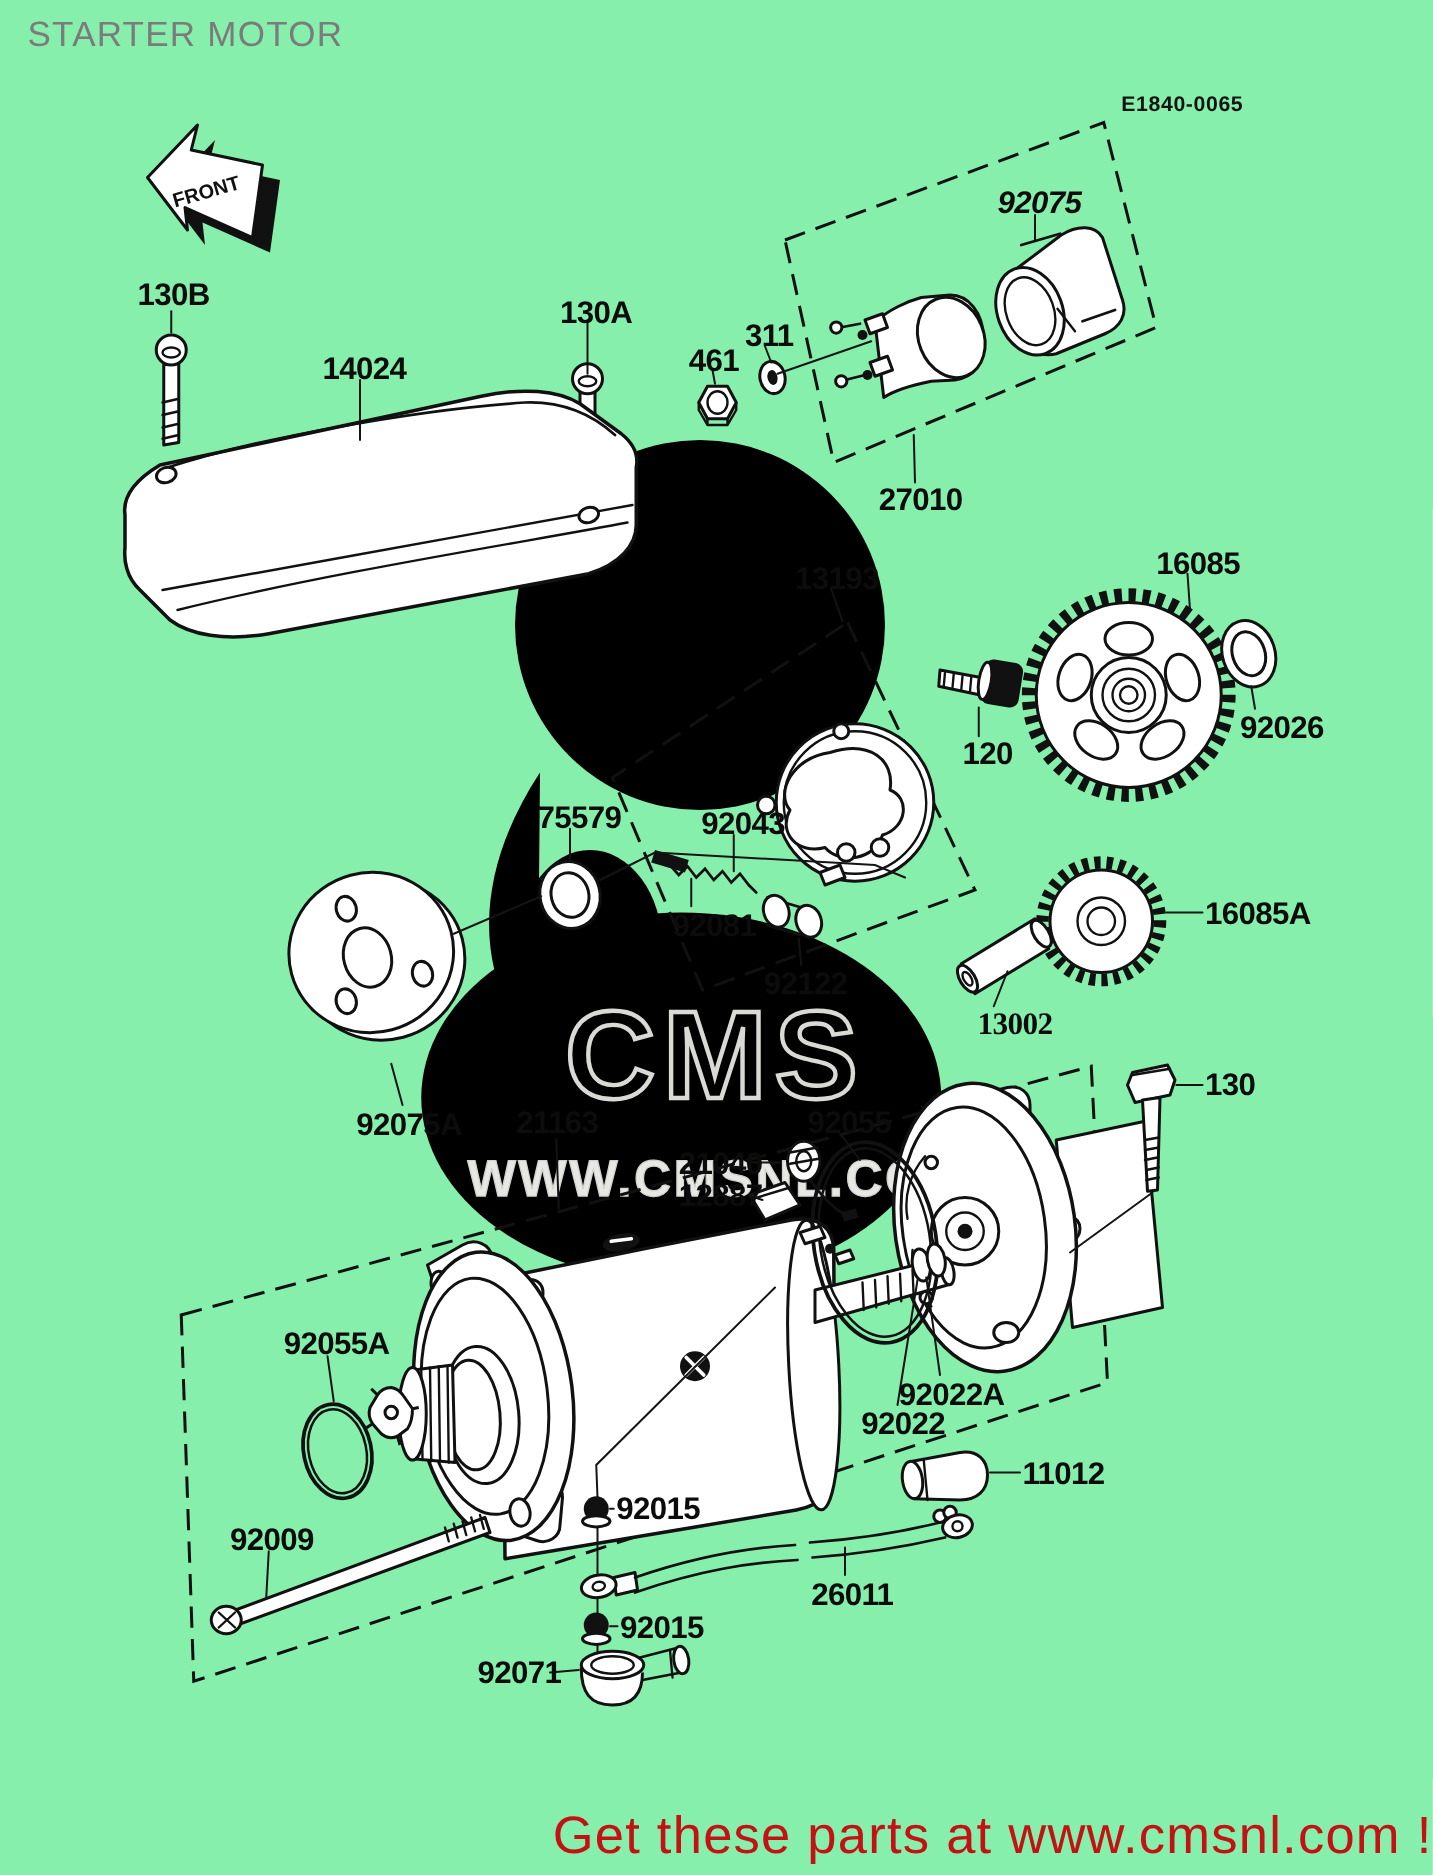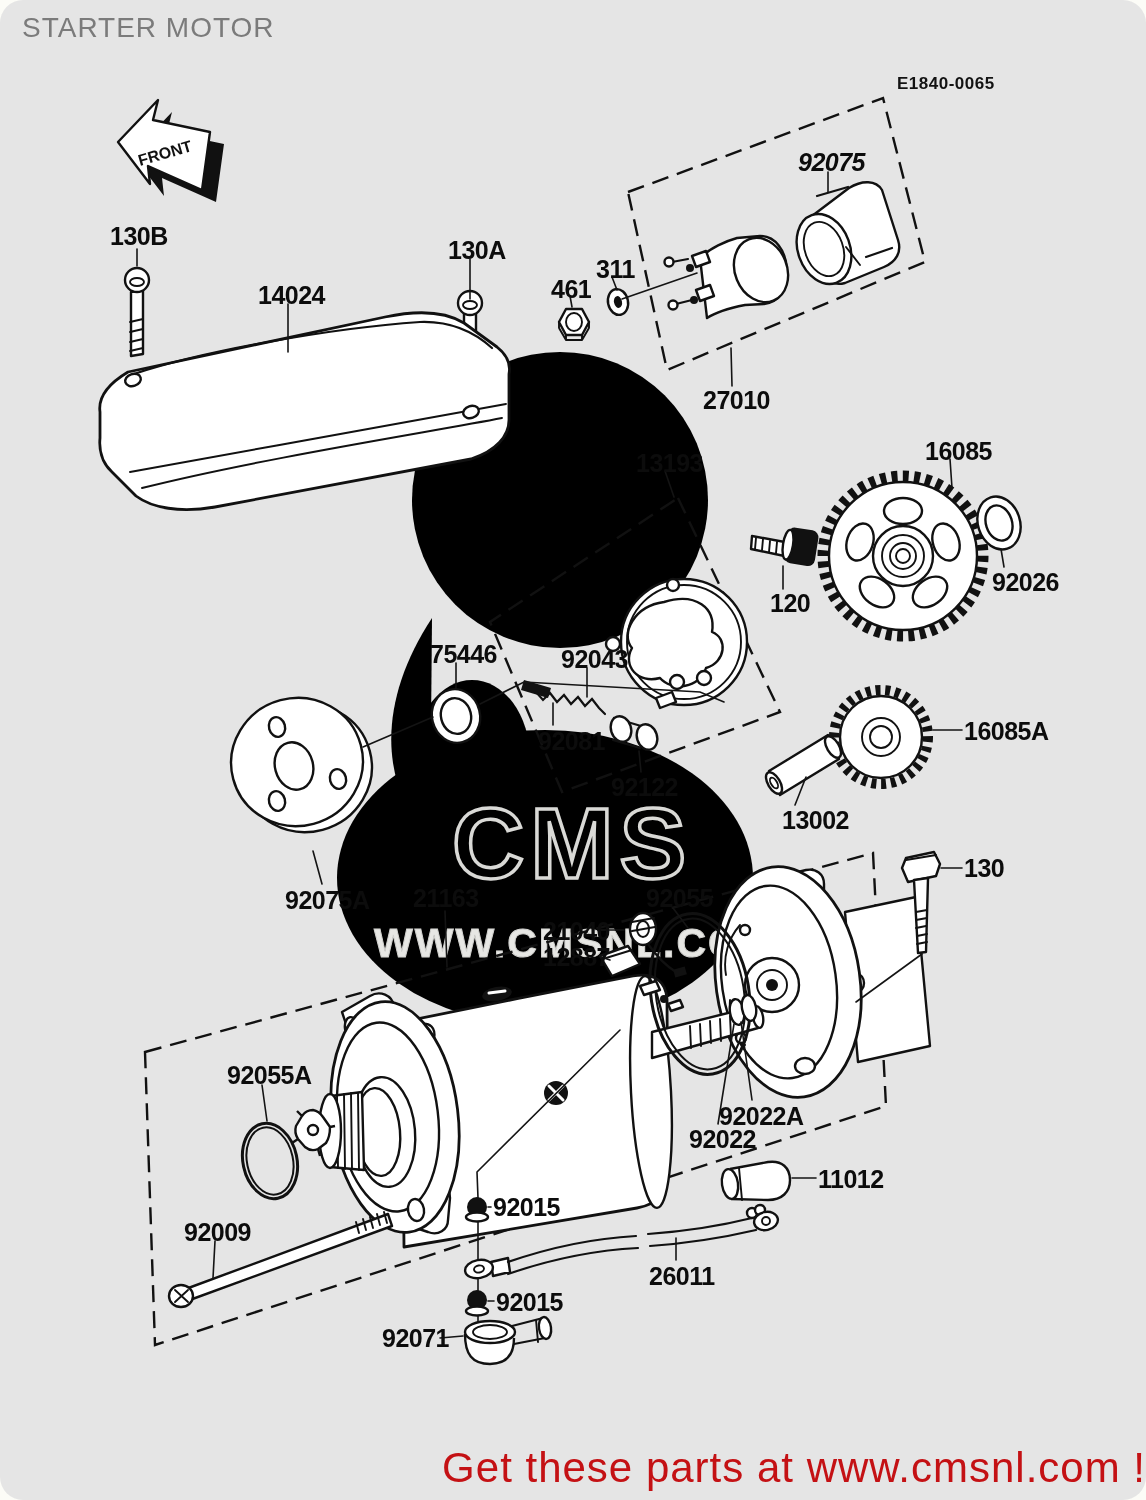--- a/index.html
+++ b/index.html
@@ -1,17 +1,17 @@
 <!DOCTYPE html>
 <html><head>
 <meta charset="utf-8">
 <style>
   html,body{margin:0;padding:0;}
   body{background:#fcfcf7;font-family:"Liberation Sans",sans-serif;}
-  .page{position:relative;width:1146px;height:1500px;background:#e5e5e5;overflow:hidden;border-radius:23px;}
+  .page{position:relative;width:1146px;height:1500px;background:#86efac;overflow:hidden;}
   .page-title{position:absolute;left:22px;top:12px;font-size:28px;letter-spacing:1px;color:#7b7b7b;white-space:nowrap;}
   .diagram-code{position:absolute;left:897px;top:74px;font-size:17px;font-weight:bold;color:#131313;letter-spacing:.5px;white-space:nowrap;}
   .footer-line{position:absolute;left:0;top:1444px;width:100%;text-align:right;font-size:42px;letter-spacing:1px;color:#c41114;white-space:nowrap;}
   #diagram{position:absolute;left:0;top:0;}
   #labels{position:absolute;left:0;top:0;width:1146px;height:1500px;pointer-events:none;}
   .part-label{position:absolute;font-weight:bold;font-size:25px;color:#0c0c0c;letter-spacing:-.5px;white-space:nowrap;font-family:"Liberation Sans",sans-serif;}
   
   .o{fill:#fff;stroke:#111;stroke-width:2.4;stroke-linejoin:round;}
   .o3{fill:#fff;stroke:#111;stroke-width:2.8;stroke-linejoin:round;}
   .l{fill:none;stroke:#111;stroke-width:2.2;stroke-linecap:round;}
@@ -351,26 +351,26 @@
       <div class="part-label" style="left: 258px; top: 281px;">14024</div>
       <div class="part-label" style="left: 448px; top: 236px;">130A</div>
       <div class="part-label" style="left: 551px; top: 275px;">461</div>
       <div class="part-label" style="left: 596px; top: 255px;">311</div>
       <div class="part-label" style="left: 798px; top: 148px; font-style: italic;">92075</div>
       <div class="part-label" style="left: 703px; top: 386px;">27010</div>
       <div class="part-label" style="left: 636px; top: 449px;">13193</div>
       <div class="part-label" style="left: 925px; top: 437px;">16085</div>
       <div class="part-label" style="left: 992px; top: 568px;">92026</div>
       <div class="part-label" style="left: 770px; top: 589px;">120</div>
-      <div class="part-label" style="left: 430px; top: 640px;">75446</div>
+      <div class="part-label" style="left: 430px; top: 640px;">75579</div>
       <div class="part-label" style="left: 561px; top: 645px;">92043</div>
       <div class="part-label" style="left: 538px; top: 727px;">92081</div>
       <div class="part-label" style="left: 611px; top: 773px;">92122</div>
       <div class="part-label" style="left: 964px; top: 717px;">16085A</div>
-      <div class="part-label" style="left: 782px; top: 806px;">13002</div>
+      <div class="part-label" style="left: 782px; top: 806px; font-family: Liberation Serif, serif;">13002</div>
       <div class="part-label" style="left: 285px; top: 886px;">92075A</div>
       <div class="part-label" style="left: 413px; top: 884px;">21163</div>
       <div class="part-label" style="left: 646px; top: 884px;">92055</div>
       <div class="part-label" style="left: 543px; top: 917px;">21040</div>
       <div class="part-label" style="left: 543px; top: 943px;">12887</div>
       <div class="part-label" style="left: 964px; top: 854px;">130</div>
       <div class="part-label" style="left: 227px; top: 1061px;">92055A</div>
       <div class="part-label" style="left: 719px; top: 1102px;">92022A</div>
       <div class="part-label" style="left: 689px; top: 1125px;">92022</div>
       <div class="part-label" style="left: 818px; top: 1165px;">11012</div>

